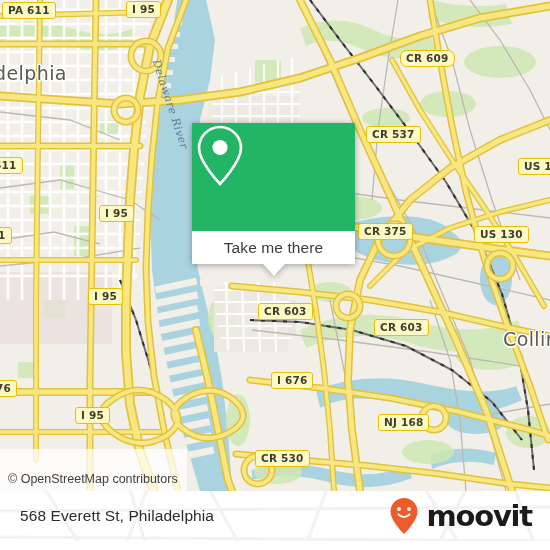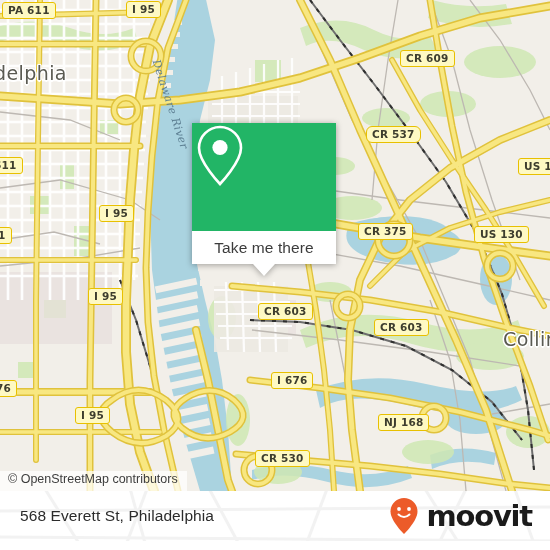--- a/index.html
+++ b/index.html
@@ -56,27 +56,27 @@
   }
 
   
   #attrib{
     position:absolute;left:0;bottom:0;
     background:rgba(255,255,255,0.72);
     color:#3d3d3d;
     font-family:"Liberation Sans", sans-serif;
     font-size:12.5px;
     line-height:16px;
-    padding:0 9px 4px 8px;
+    padding:22px 9px 4px 8px;
     white-space:nowrap;
   }
 
   
   #popup{
-    position:absolute;left:192px;top:123px;width:144px;
+    position:absolute;left:192px;top:123px;width:163px;
     filter:drop-shadow(0 1px 3px rgba(0,0,0,0.35));
   }
   #popup-head{
     background:#22b566;
     height:108px;
     display:flex;align-items:center;justify-content:center;
   }
   #popup-foot{
     background:#fff;
     height:33px;
@@ -398,22 +398,22 @@
       </g>
     </svg>
 
     <div class="waterlabel" style="left:162px;top:58px;transform:rotate(72deg);transform-origin:left top;">Delaware River</div>
 
     <div class="placelabel" style="left:-6px;top:62px;">delphia</div>
     <div class="placelabel" style="left:503px;top:328px;">Colling</div>
 
     <div class="shield" style="left:2px;top:2px;">PA 611</div>
     <div class="shield" style="left:126px;top:1px;">I 95</div>
-    <div class="shield" style="left:400px;top:50px;">CR 609</div>
-    <div class="shield" style="left:366px;top:126px;border-radius:6px;">CR 537</div>
+    <div class="shield" style="left:400px;top:50px;border-radius:7px;">CR 609</div>
+    <div class="shield" style="left:366px;top:126px;">CR 537</div>
     <div class="shield" style="left:518px;top:158px;">US 13</div>
     <div class="shield" style="left:-12px;top:157px;">611</div>
     <div class="shield" style="left:358px;top:223px;">CR 375</div>
     <div class="shield" style="left:455px;top:226px;margin-left:19px;">US 130</div>
     <div class="shield" style="left:99px;top:205px;">I 95</div>
     <div class="shield" style="left:-8px;top:227px;">1</div>
     <div class="shield" style="left:88px;top:288px;">I 95</div>
     <div class="shield" style="left:258px;top:303px;">CR 603</div>
     <div class="shield" style="left:374px;top:319px;">CR 603</div>
     <div class="shield" style="left:271px;top:372px;">I 676</div>

